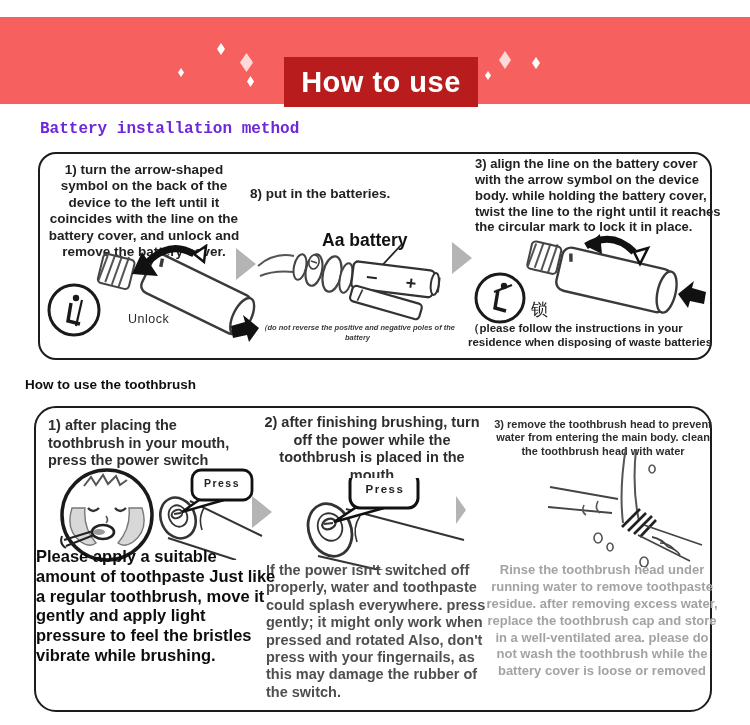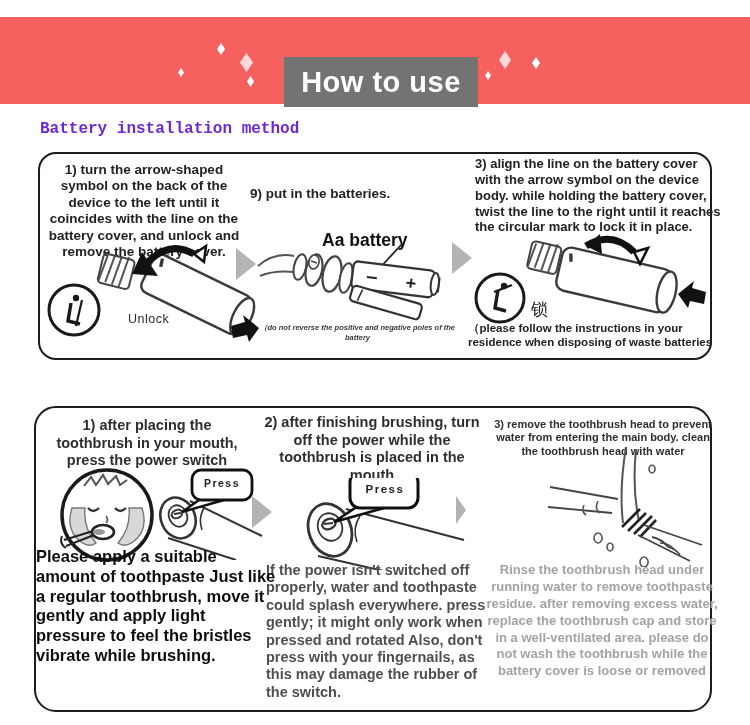--- a/index.html
+++ b/index.html
@@ -2,21 +2,21 @@
 <html><head>
 <meta charset="utf-8">
 <style>
   html,body{margin:0;padding:0;background:#ffffff;}
   #page{position:relative;width:750px;height:725px;background:#ffffff;overflow:hidden;
         font-family:"Liberation Sans","DejaVu Sans",sans-serif;color:#1a1a1a;}
   .abs{position:absolute;}
 
   
   .banner{left:0;top:17px;width:750px;height:87px;background:#f6615f;}
-  .title-box{left:284px;top:40px;width:194px;height:50px;background:#737373;
+  .title-box{left:284px;top:40px;width:194px;height:50px;background:#b91c1c;
              display:flex;align-items:center;justify-content:center;}
   .banner-title{color:#ffffff;font-size:29px;font-weight:bold;letter-spacing:.5px;}
   .diamond{clip-path:polygon(50% 0,100% 50%,50% 100%,0 50%);}
 
   
   .h1{font-size:16px;font-weight:bold;color:#6d28d9;font-family:Liberation Mono, monospace;}
   .h2{font-size:13.5px;font-weight:bold;color:#0f0f0f;}
 
   
   .round-box{border:2.5px solid #1c1c1c;border-radius:18px;background:#fff;}
@@ -47,21 +47,21 @@
     <div class="abs title-box">
       <span class="banner-title">How to use</span>
     </div>
   </div>
 
   <div class="abs h1" style="left:40px;top:120px;">Battery installation method</div>
 
   <div class="abs round-box" style="left:38px;top:152px;width:670px;height:204px;"></div>
 
   <div class="abs step-txt" style="left:45px;top:162px;width:198px;font-size:13.5px;text-align:center;">1) turn the arrow-shaped symbol on the back of the device to the left until it coincides with the line on the battery cover, and unlock and remove the battery cover.</div>
-  <div class="abs step-txt" style="left:250px;top:186px;width:170px;font-size:13.5px;">9) put in the batteries.</div>
+  <div class="abs step-txt" style="left:250px;top:186px;width:170px;font-size:13.5px;">8) put in the batteries.</div>
   <div class="abs step-txt" style="left:458px;top:156px;width:250px;font-size:13px;line-height:1.22;margin-left:17px;">3) align the line on the battery cover with the arrow symbol on the device body. while holding the battery cover, twist the line to the right until it reaches the circular mark to lock it in place.</div>
 
   <svg class="abs" style="left:46px;top:244px;" width="215" height="106" viewBox="0 0 215 106">
     <circle cx="28" cy="66" r="25" fill="none" stroke="#1a1a1a" stroke-width="3"></circle>
     <circle cx="30" cy="54" r="3.2" fill="#1a1a1a"></circle>
     <path d="M25 59 l-3 18 l12 3" fill="none" stroke="#1a1a1a" stroke-width="3.4"></path>
     <path d="M36 56 l-6 26" fill="none" stroke="#1a1a1a" stroke-width="2.2"></path>
     <g transform="rotate(14 100 40)">
       <path d="M56 22 l-3 26 M63 20 l-3 28 M70 19 l-3 30 M77 18 l-3 32" stroke="#555" stroke-width="2" fill="none"></path>
       <rect x="52" y="20" width="32" height="30" rx="4" fill="none" stroke="#444" stroke-width="2"></rect>
@@ -120,24 +120,25 @@
       <path d="M98 26 l2 8" stroke="#3a3a3a" stroke-width="3.4"></path>
     </g>
     <path d="M118 14 q26 -16 48 6" fill="none" stroke="#111" stroke-width="7"></path>
     <polygon points="118,14 132,2 134,22" fill="#111"></polygon>
     <path d="M166 20 l14 -4 l-8 16 z" fill="#fff" stroke="#111" stroke-width="2.5"></path>
     <polygon points="238,60 224,56 226,49 210,62 220,76 222,69 236,72" fill="#111"></polygon>
   </svg>
   <div class="abs cjk" style="left:531px;top:298px;font-size:17px;color:#222;">锁</div>
   <div class="abs step-txt" style="left:468px;top:321px;width:254px;font-size:11.5px;line-height:1.25;">（please follow the instructions in your residence when disposing of waste batteries</div>
 
+  <div class="abs h2" style="left:25px;top:377px;">How to use the toothbrush</div>
 
   <div class="abs round-box" style="left:34px;top:406px;width:674px;height:302px;border-radius:22px;"></div>
 
-  <div class="abs step-txt" style="left:48px;top:417px;width:198px;font-size:14.5px;text-align:center;color:#2e2e2e;">1) after placing the toothbrush in your mouth, press the power switch</div>
+  <div class="abs step-txt" style="left:48px;top:417px;width:198px;font-size:14.5px;color:#2e2e2e;">1) after placing the toothbrush in your mouth, press the power switch</div>
   <div class="abs step-txt" style="left:258px;top:414px;width:228px;font-size:14.5px;text-align:center;color:#2e2e2e;">2) after finishing brushing, turn off the power while the toothbrush is placed in the mouth</div>
   <div class="abs step-txt" style="left:488px;top:418px;width:230px;font-size:11px;text-align:center;color:#2e2e2e;">3) remove the toothbrush head to prevent water from entering the main body. clean the toothbrush head with water</div>
 
   <svg class="abs" style="left:58px;top:466px;" width="98" height="98" viewBox="0 0 98 98">
     <circle cx="49" cy="49" r="45" fill="#fff" stroke="#1a1a1a" stroke-width="3.5"></circle>
     <path d="M14 42 q-7 22 9 34 q9 6 15 1 q-13 -15 -11 -35 z" fill="#d8d8d8" stroke="#777" stroke-width="1.4"></path>
     <path d="M84 42 q7 22 -9 34 q-9 6 -15 1 q13 -15 11 -35 z" fill="#d8d8d8" stroke="#777" stroke-width="1.4"></path>
     <path d="M26 20 l7 -9 l5 8 l7 -10 l5 9 l8 -8 l4 9 l7 -5" fill="none" stroke="#555" stroke-width="2"></path>
     <path d="M30 42 q5 6 11 0" fill="none" stroke="#333" stroke-width="2.4"></path>
     <path d="M57 42 q5 6 11 0" fill="none" stroke="#333" stroke-width="2.4"></path>

